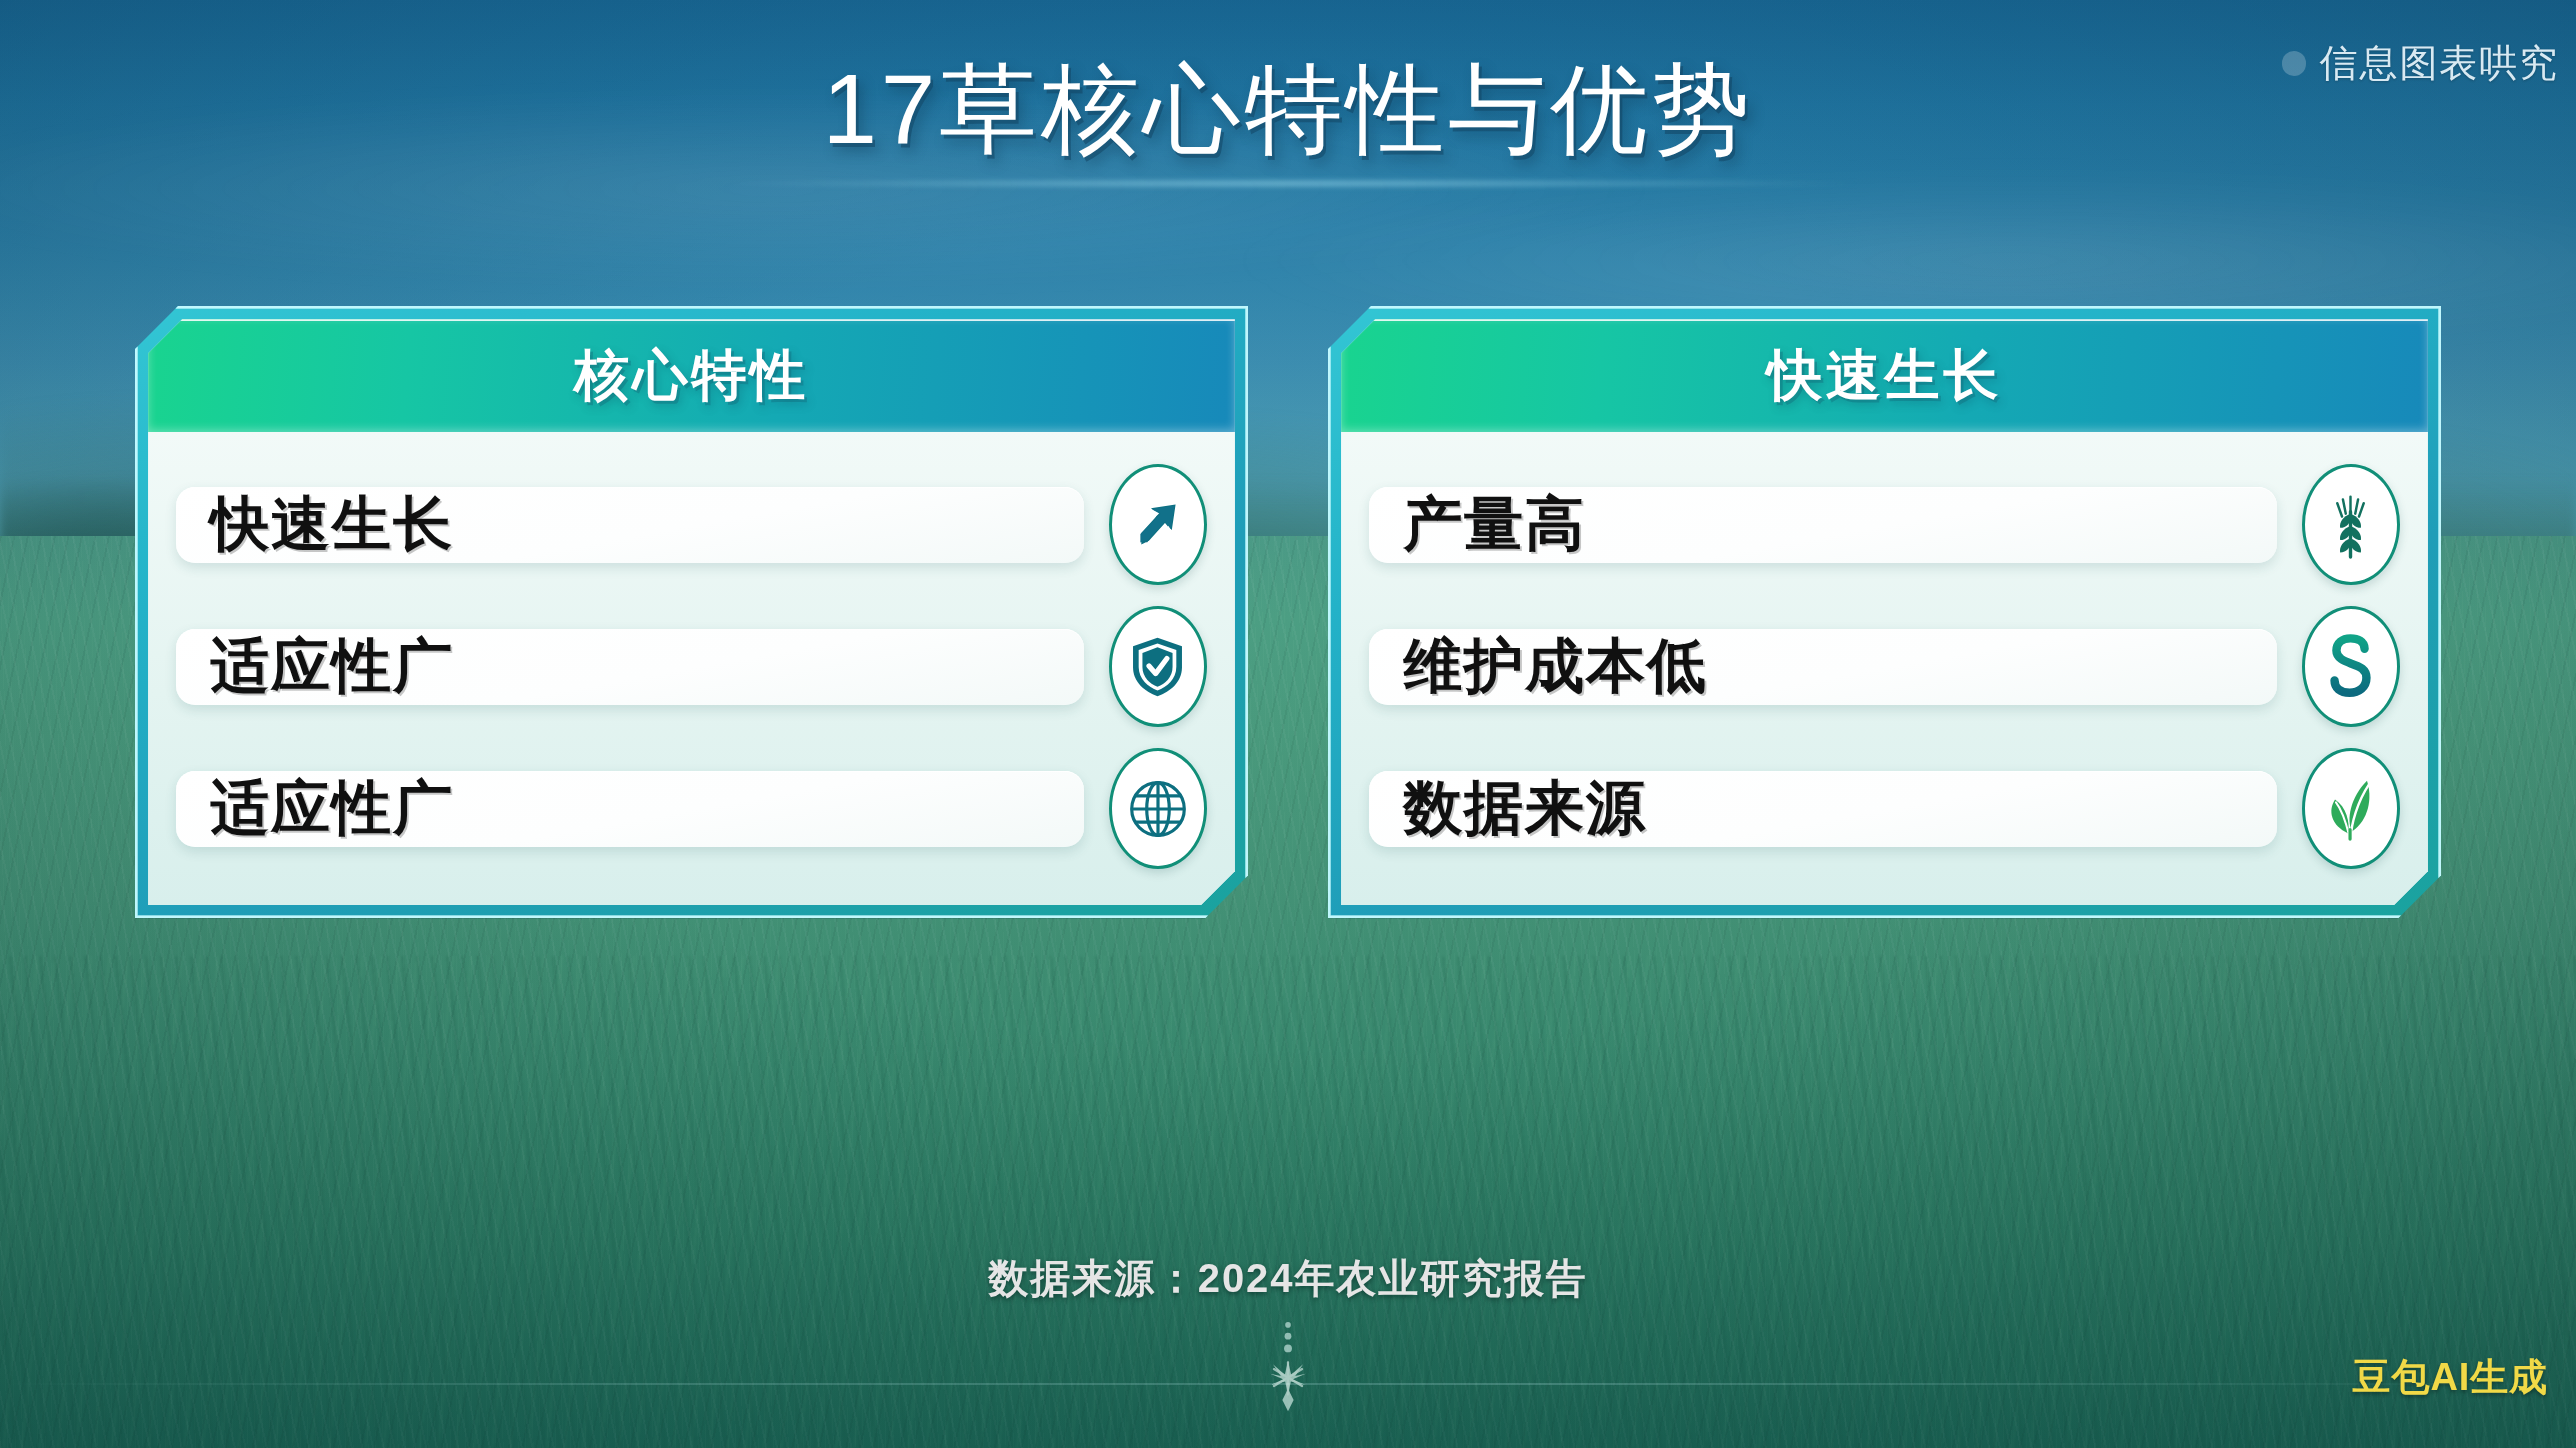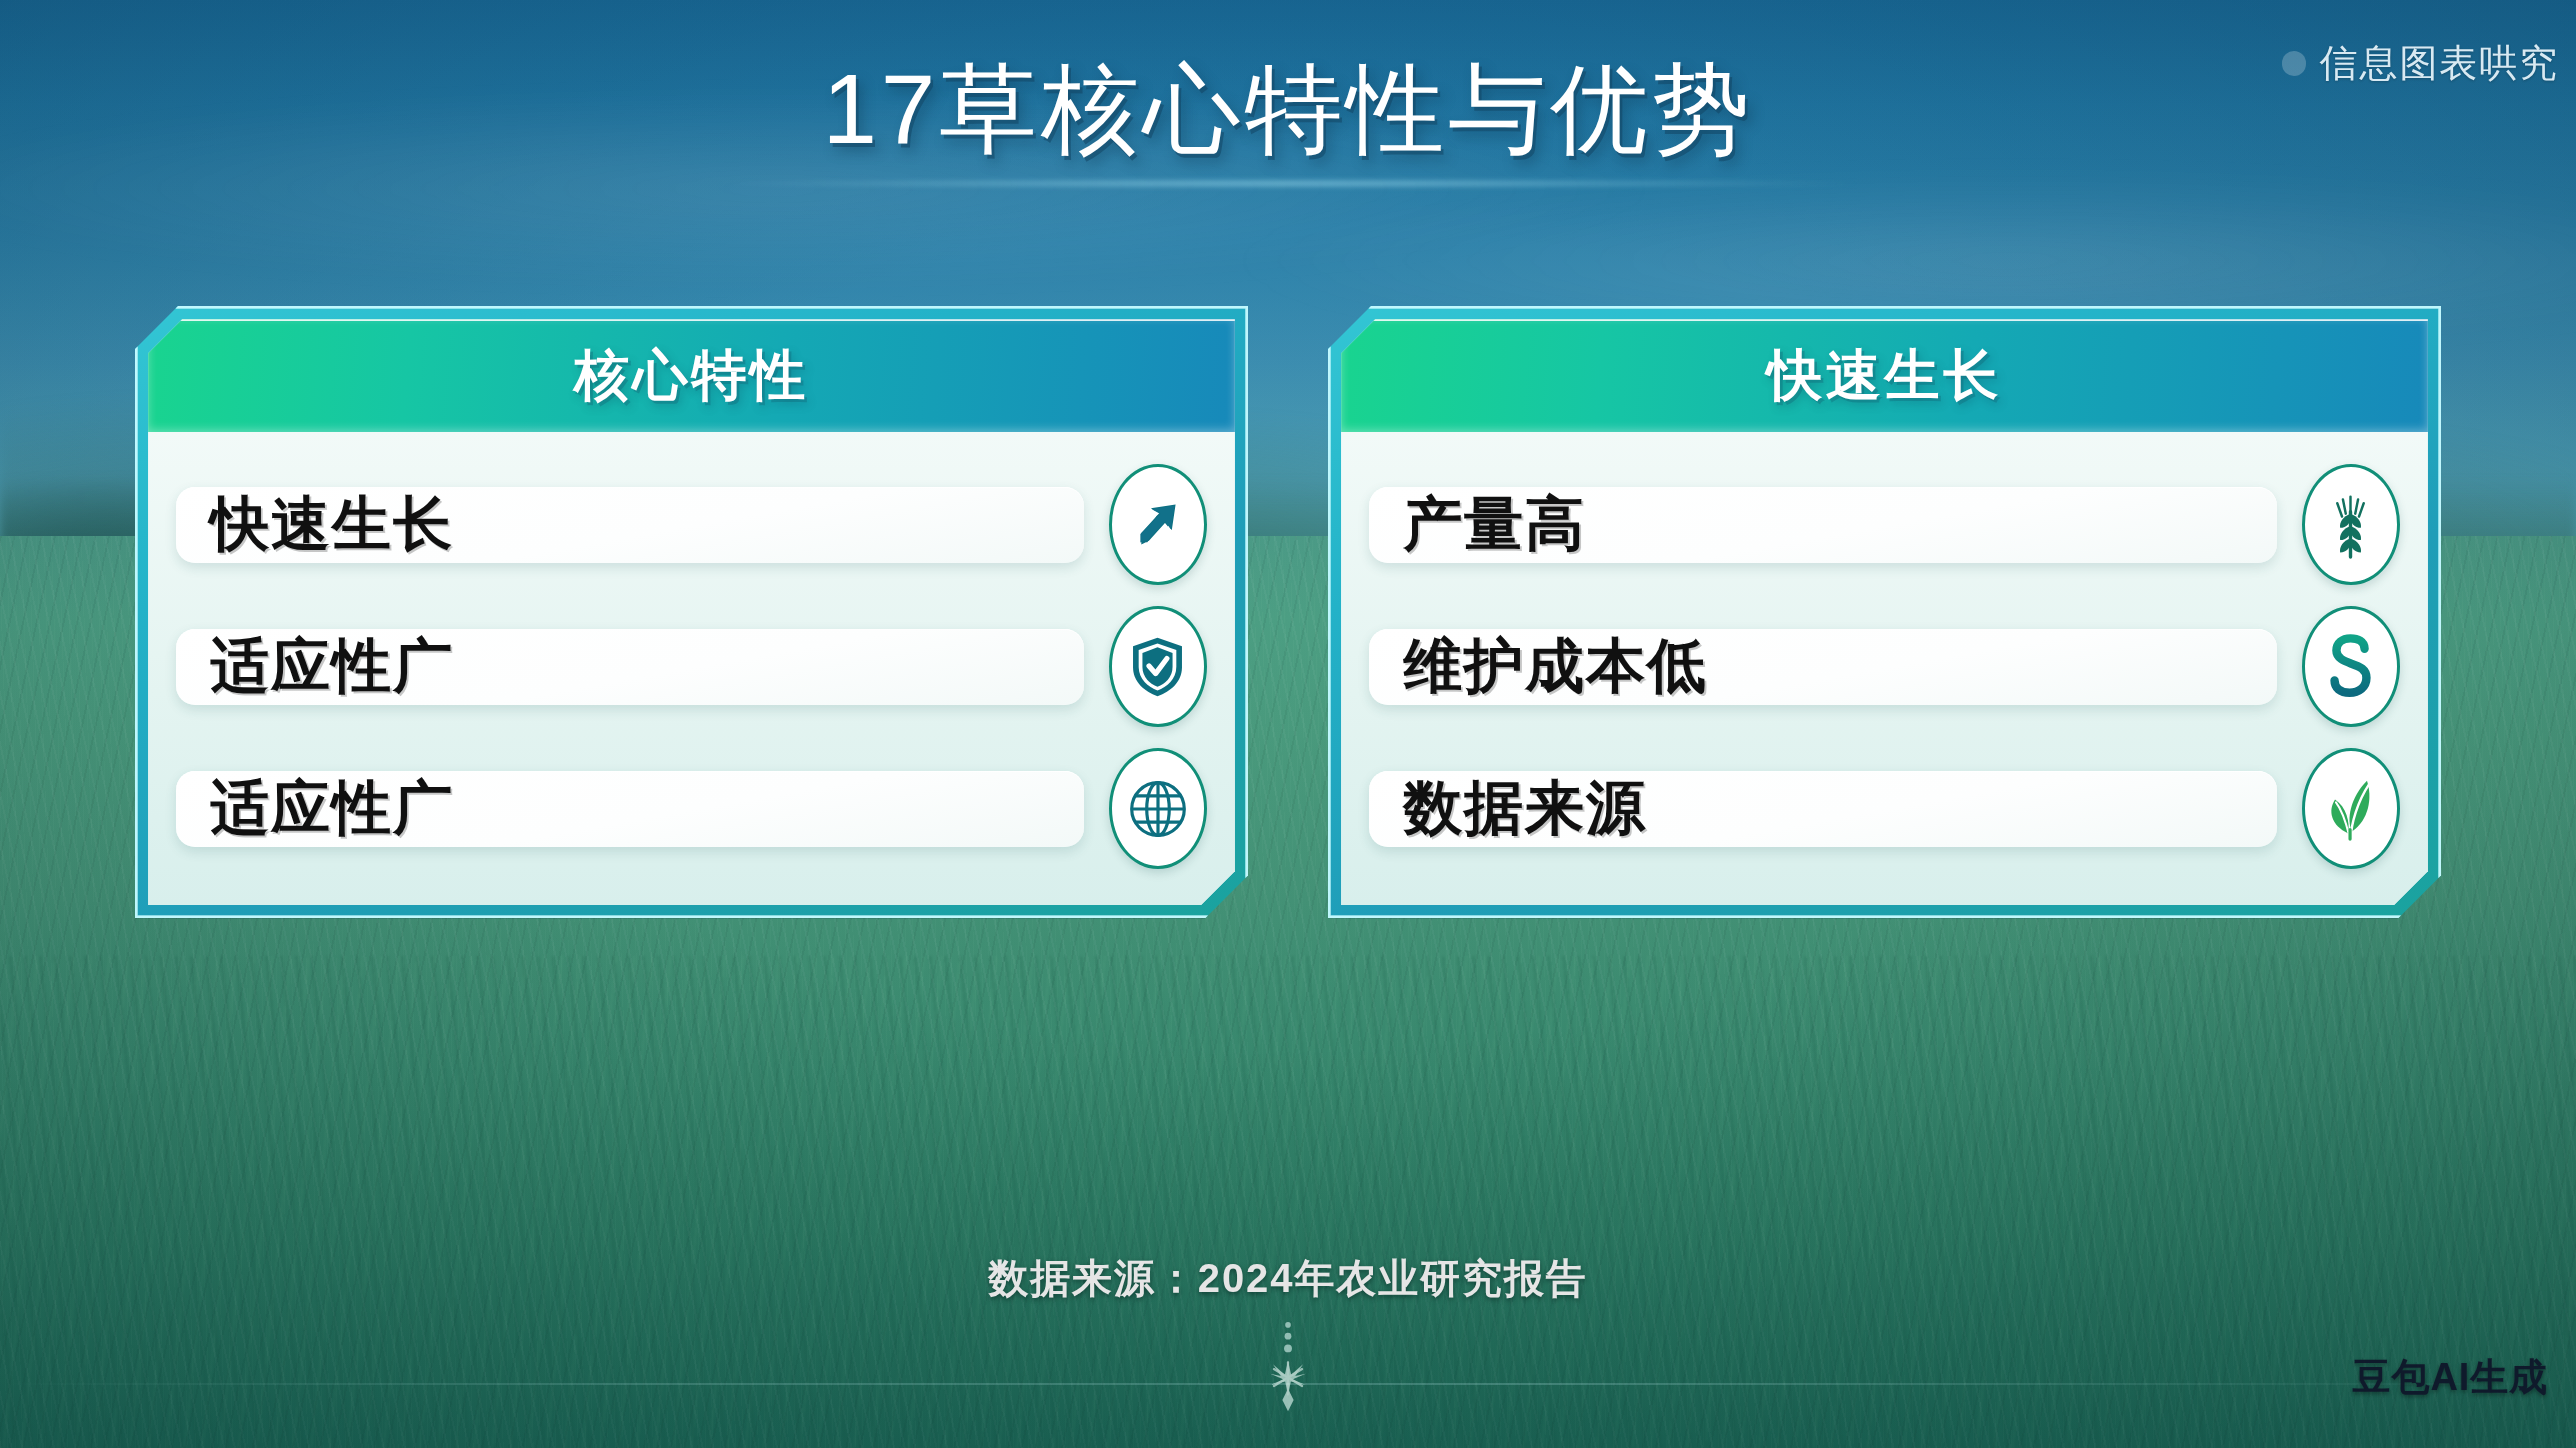--- a/index.html
+++ b/index.html
@@ -102,21 +102,21 @@
     width: 24.5px; height: 24.5px; border-radius: 50%;
     background: rgba(255,255,255,0.22);
   }
   .wm-top-text {
     font-size: 38px; color: #e9f5fb; letter-spacing: 1.9px;
     text-shadow: 0 0.9px 2.8px rgba(0,0,0,0.25);
     opacity: 0.92;
   }
   .wm-bottom {
     position: absolute; right: 28px; bottom: 45px;
-    font-size: 38px; font-weight: bold; color: #0f172a;
+    font-size: 38px; font-weight: bold; color: #fde047;
     letter-spacing: 0.9px; z-index: 40;
     text-shadow: 0 1.9px 4.7px rgba(0,0,0,0.4);
     opacity: 0.95;
   }
 
   
   .page-title {
     position: absolute; left: 0; right: 0; top: 45px;
     text-align: center; z-index: 30;
     font-size: 98px; font-weight: normal; color: #ffffff;

